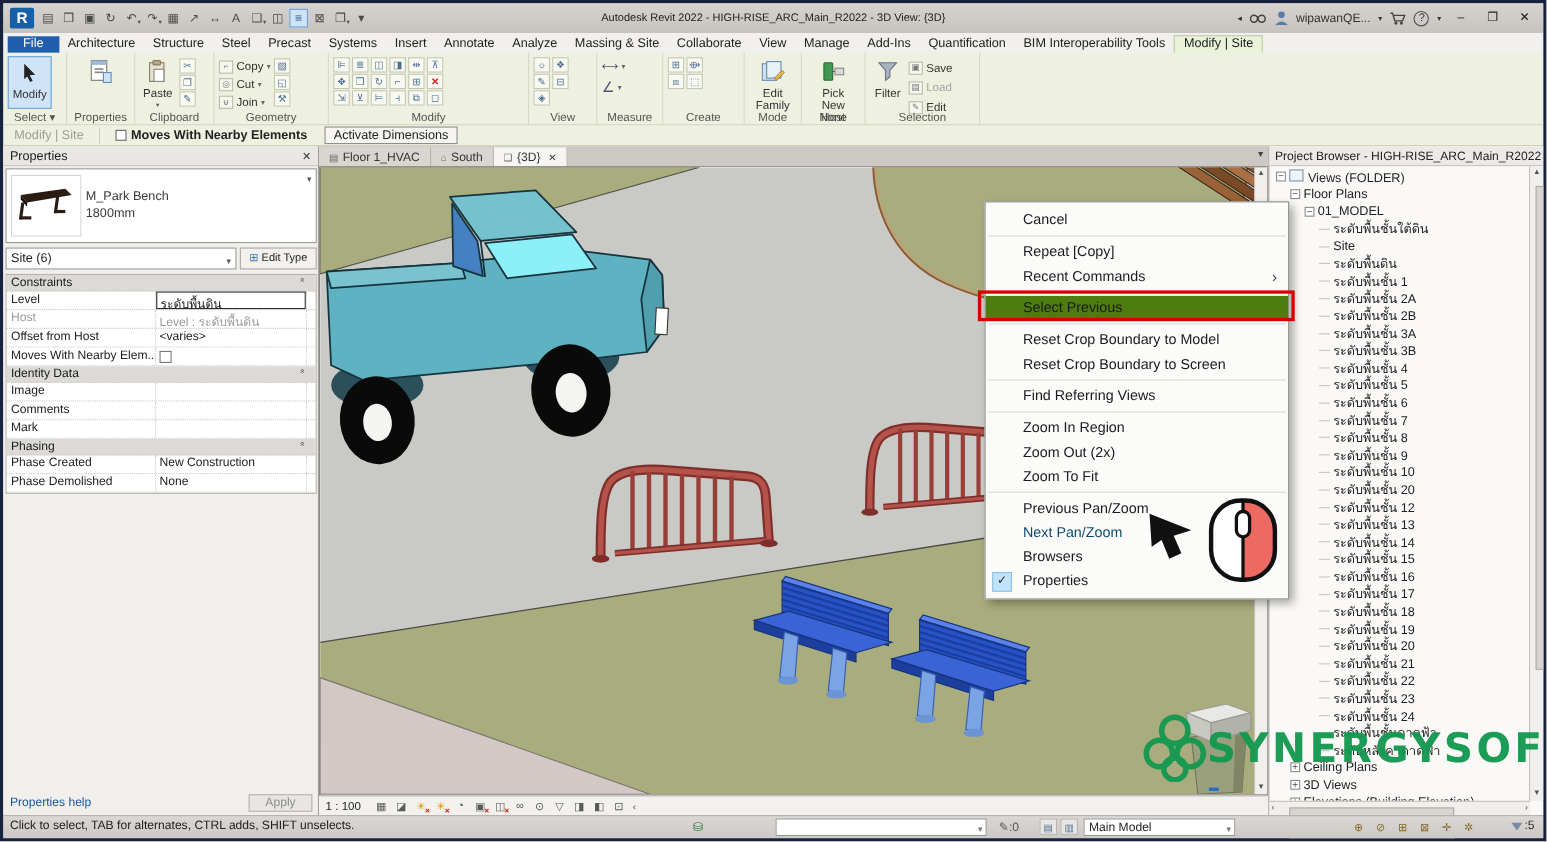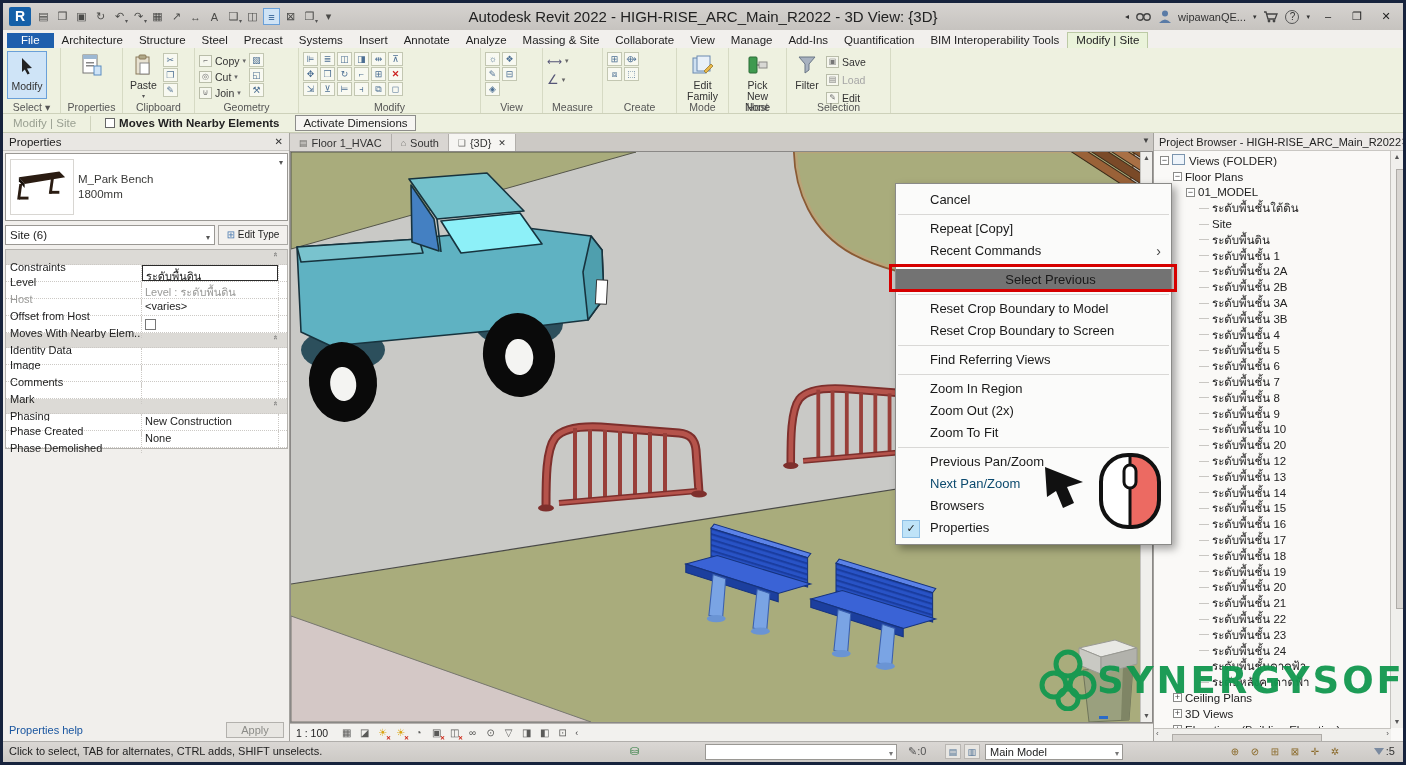--- a/index.html
+++ b/index.html
@@ -6,21 +6,21 @@
 html,body{width:1406px;height:765px;font-family:"Liberation Sans",sans-serif;background:#fff;}
 .app{position:relative;width:1406px;height:765px;border:3px solid #17233d;background:#e9e7e4;overflow:hidden;}
 
 
 .titlebar{position:absolute;left:0;top:0;width:1400px;height:27px;background:linear-gradient(#d6d3d0,#c6c3bf);display:flex;align-items:center;padding:0 6px;}
 .rlogo{width:22px;height:19px;background:#1560a8;color:#fff;font-weight:bold;font-size:14px;text-align:center;line-height:19px;border-radius:2px;margin-right:4px;}
 .qat{display:flex;align-items:center;gap:2px;}
 .qi{width:17px;height:17px;font-size:11px;color:#4a4a48;display:flex;align-items:center;justify-content:center;border:1px solid transparent;position:relative;}
 .qi.active{background:#cfe3f5;border:1px solid #6aa0d8;color:#1c4f86;}
 .qi.drop::after{content:"▾";font-size:6px;color:#555;position:absolute;right:-1px;bottom:0;}
-.title-text{position:absolute;left:0;right:0;text-align:center;font-size:15px;color:#222;pointer-events:none;}
+.title-text{position:absolute;left:0;right:0;text-align:center;font-size:10px;color:#222;pointer-events:none;}
 .tb-right{position:absolute;right:6px;top:0;height:27px;display:flex;align-items:center;gap:7px;font-size:11px;color:#333;}
 .winbtn{width:22px;height:18px;text-align:center;line-height:17px;font-size:11px;color:#222;}
 .help-ico{width:14px;height:14px;border:1px solid #555;border-radius:50%;font-size:10px;line-height:12px;text-align:center;}
 
 
 .tabbar{position:absolute;left:0;top:27px;width:1400px;height:18px;background:#f2f0ed;display:flex;align-items:flex-end;padding-left:4px;}
 .rtab{font-size:11.5px;color:#222;padding:1px 8px 2px 8px;white-space:nowrap;}
 .rtab.kind-file{background:#1f5fad;color:#fff;padding:1px 14px 2px 14px;}
 .rtab.kind-contextual{background:#eaf3da;border:1px solid #bccaa5;border-bottom:none;color:#222;}
 .ribbon-toggle{position:absolute;left:1007px;bottom:2px;font-size:9px;color:#555;border:1px solid #b9b6b2;background:#f7f6f3;padding:0 5px;}
@@ -59,21 +59,21 @@
 .thumb{width:64px;height:56px;margin:4px;border:1px solid #d8d6d2;background:#fff;}
 .sel-name{font-size:11.5px;color:#3a3a38;line-height:15px;}
 .sel-arrow{margin-left:auto;margin-right:4px;font-size:8px;color:#555;align-self:flex-start;margin-top:4px;}
 .combo-row{position:absolute;left:2px;top:92px;width:283px;height:20px;display:flex;gap:3px;}
 .combo{flex:1;background:#fff;border:1px solid #9a9894;font-size:11.5px;color:#222;padding:0 4px;line-height:18px;position:relative;}
 .combo::after{content:"▾";position:absolute;right:4px;top:3px;font-size:8px;color:#555;}
 .edit-type{width:70px;border:1px solid #aaa8a4;background:#f3f1ee;font-size:10px;color:#222;line-height:18px;text-align:center;}
 .edit-type::before{content:"⊞ ";color:#4a7ab0;}
 .ptable{position:absolute;left:2px;top:116px;width:283px;border:1px solid #b5b3af;background:#fff;}
 .prow{display:flex;height:17px;border-bottom:1px dotted #ccc9c5;font-size:11px;color:#222;}
-.prow .pl{width:136px;padding:11px 4px;border-right:1px dotted #ccc9c5;overflow:hidden;white-space:nowrap;}
+.prow .pl{width:136px;padding:1px 4px;border-right:1px dotted #ccc9c5;overflow:hidden;white-space:nowrap;}
 .prow .pv{flex:1;padding:1px 3px;overflow:hidden;white-space:nowrap;}
 .prow .pe{width:9px;border-left:1px dotted #ccc9c5;}
 .prow.kind-header{background:#dcdad6;height:15px;color:#1a1a1a;}
 .prow.kind-header .pl{width:auto;flex:1;border-right:none;}
 .prow.kind-header .pe{border-left:none;font-size:8px;color:#555;width:14px;}
 .prow.kind-header .pe::before{content:"«";display:inline-block;transform:rotate(90deg);}
 .prow.state-edit .pv{border:1.5px solid #2a2a2a;background:#fff;}
 .prow.state-disabled .pl,.prow.state-disabled .pv{color:#9a9a98;}
 .prow.control-checkbox .pv::before{content:"";display:inline-block;width:9px;height:9px;border:1px solid #777;background:#fff;margin-top:2px;}
 .pp-bottom{position:absolute;left:0;bottom:2px;width:287px;height:18px;display:flex;align-items:center;padding:0 6px;}
@@ -118,21 +118,21 @@
 .pb-hscroll{position:absolute;left:0;bottom:0;width:237px;height:13px;background:#f0efec;border-top:1px solid #c5c3bf;font-size:8px;color:#555;}
 .pb-hscroll .thumb{position:absolute;left:14px;top:1px;bottom:1px;width:150px;background:#d8d5d1;border:1px solid #aeaba7;}
 .pb-hscroll .la{position:absolute;left:2px;top:0;}
 .pb-hscroll .ra{position:absolute;right:2px;top:0;}
 
 
 .cmenu{position:absolute;left:892px;top:50px;width:277px;background:#fbfbfa;border:1px solid #8a8a88;box-shadow:4px 4px 8px rgba(0,0,0,.35);padding:5px 0;z-index:30;}
 .mi{position:relative;height:22px;line-height:22px;padding-left:34px;font-size:13px;color:#1a1a1a;white-space:nowrap;}
 .mi.type-separator{height:7px;line-height:7px;padding:0;}
 .mi.type-separator::after{content:"";position:absolute;left:2px;right:2px;top:3px;height:1px;background:#d9d8d6;}
-.mi.highlighted{background:#737373;text-align:center;}
+.mi.highlighted{background:#4d7c0f;}
 .mi.disabled{color:#0c4a6e;}
 .mi.submenu::after{content:"›";position:absolute;right:10px;top:0;font-size:14px;color:#444;}
 .mi.checked::before{content:"✓";position:absolute;left:6px;top:3px;width:16px;height:16px;background:#bfe3f8;border:1px solid #8fc0e6;font-size:11px;line-height:14px;text-align:center;color:#222;}
 .redbox{position:absolute;left:886px;top:131px;width:288px;height:28px;border:3px solid #d60000;z-index:32;}
 .mouse-note{position:absolute;left:1094px;top:318px;z-index:36;}
 .cursor-note{position:absolute;left:1040px;top:332px;z-index:37;}
 .logo{position:absolute;left:1036px;top:516px;z-index:40;opacity:.95;display:flex;align-items:center;}
 .logo-text{font-size:37px;font-weight:bold;letter-spacing:3px;color:#12984f;font-family:"DejaVu Sans",sans-serif;}
 
 

